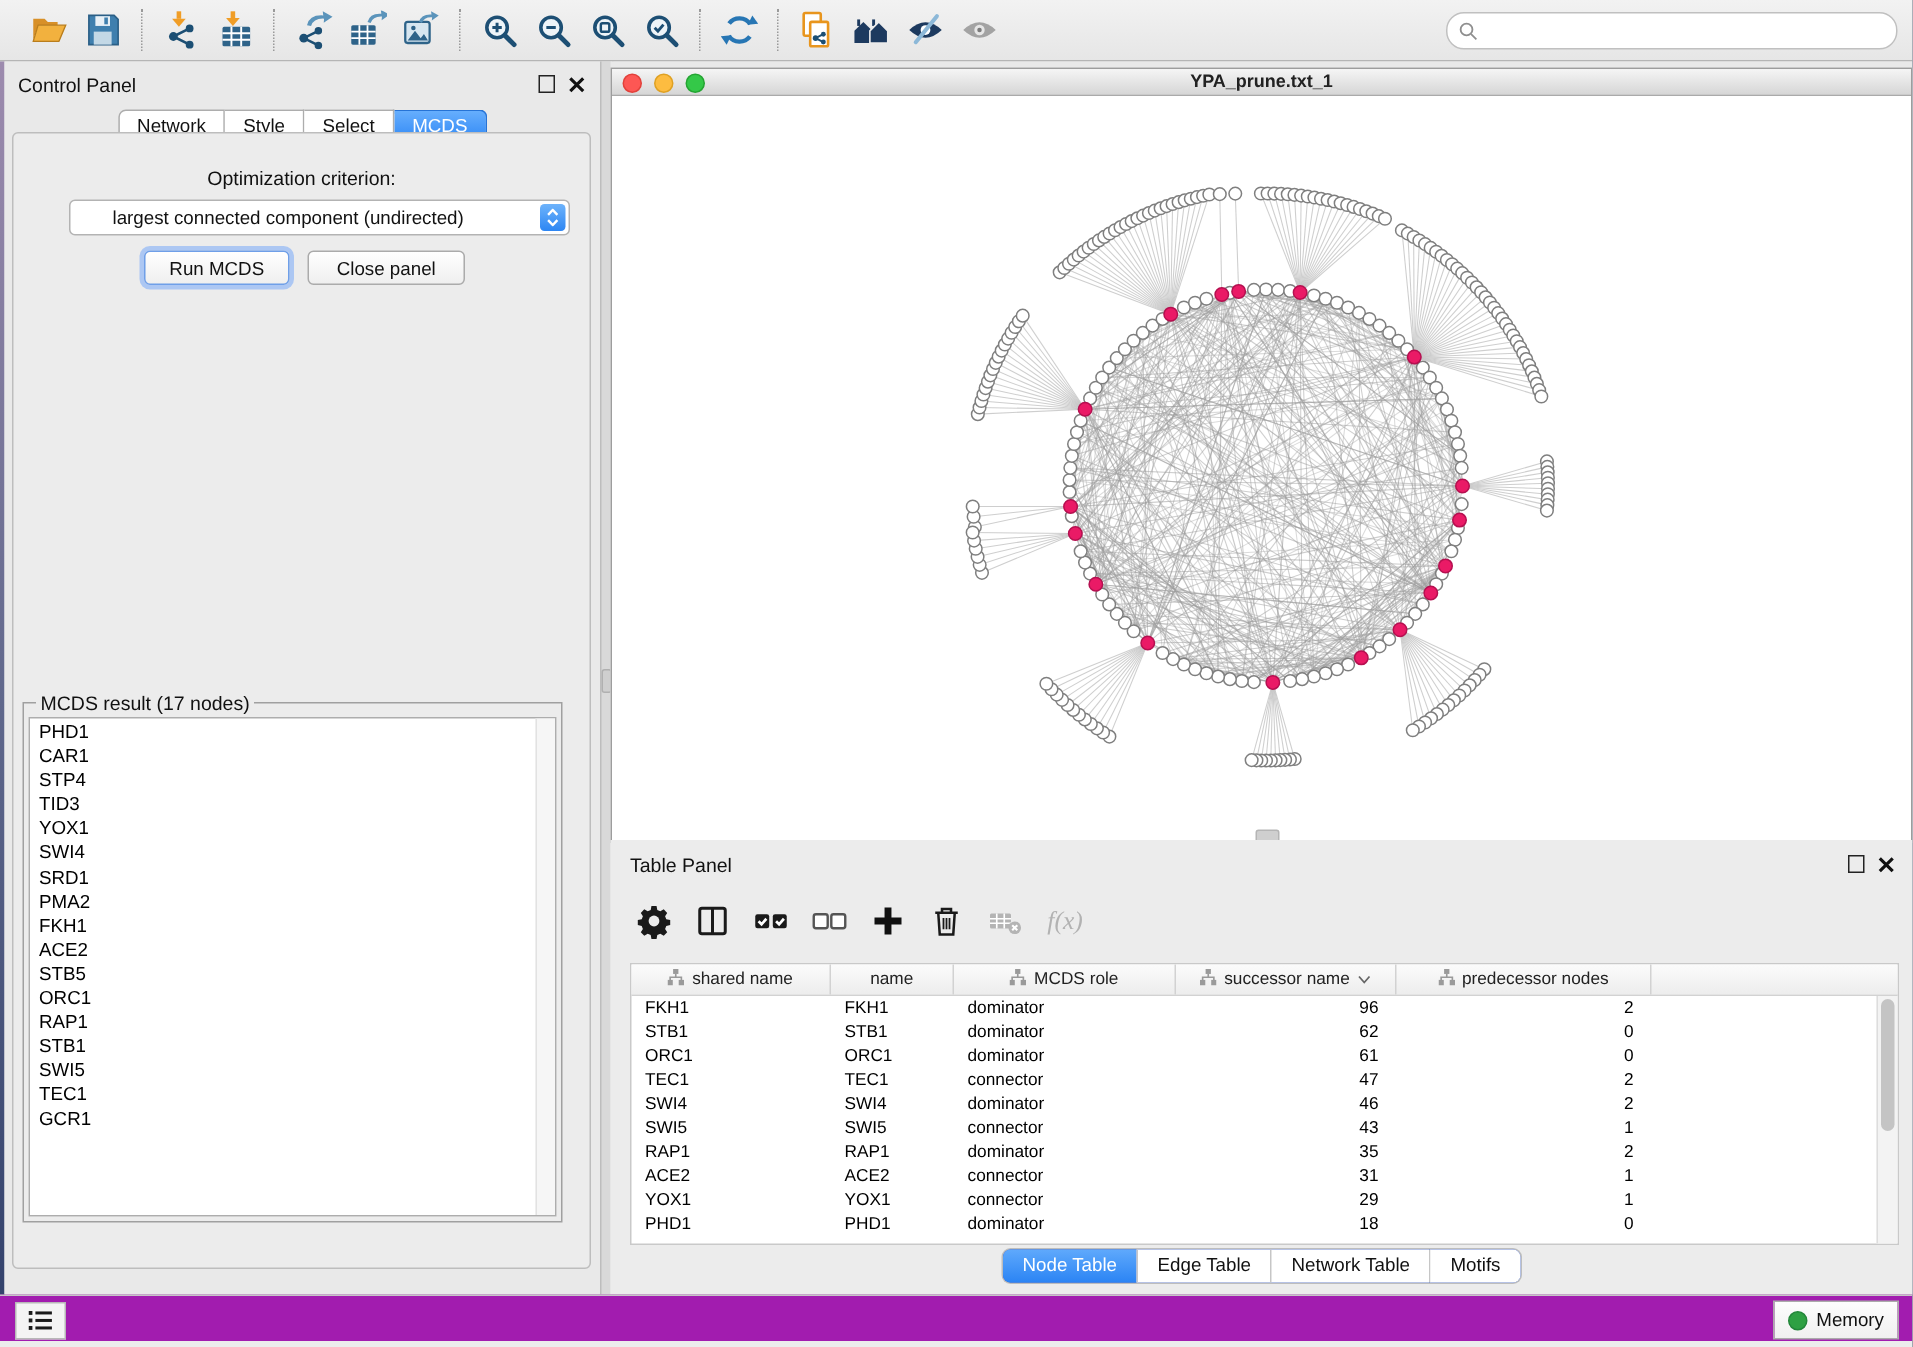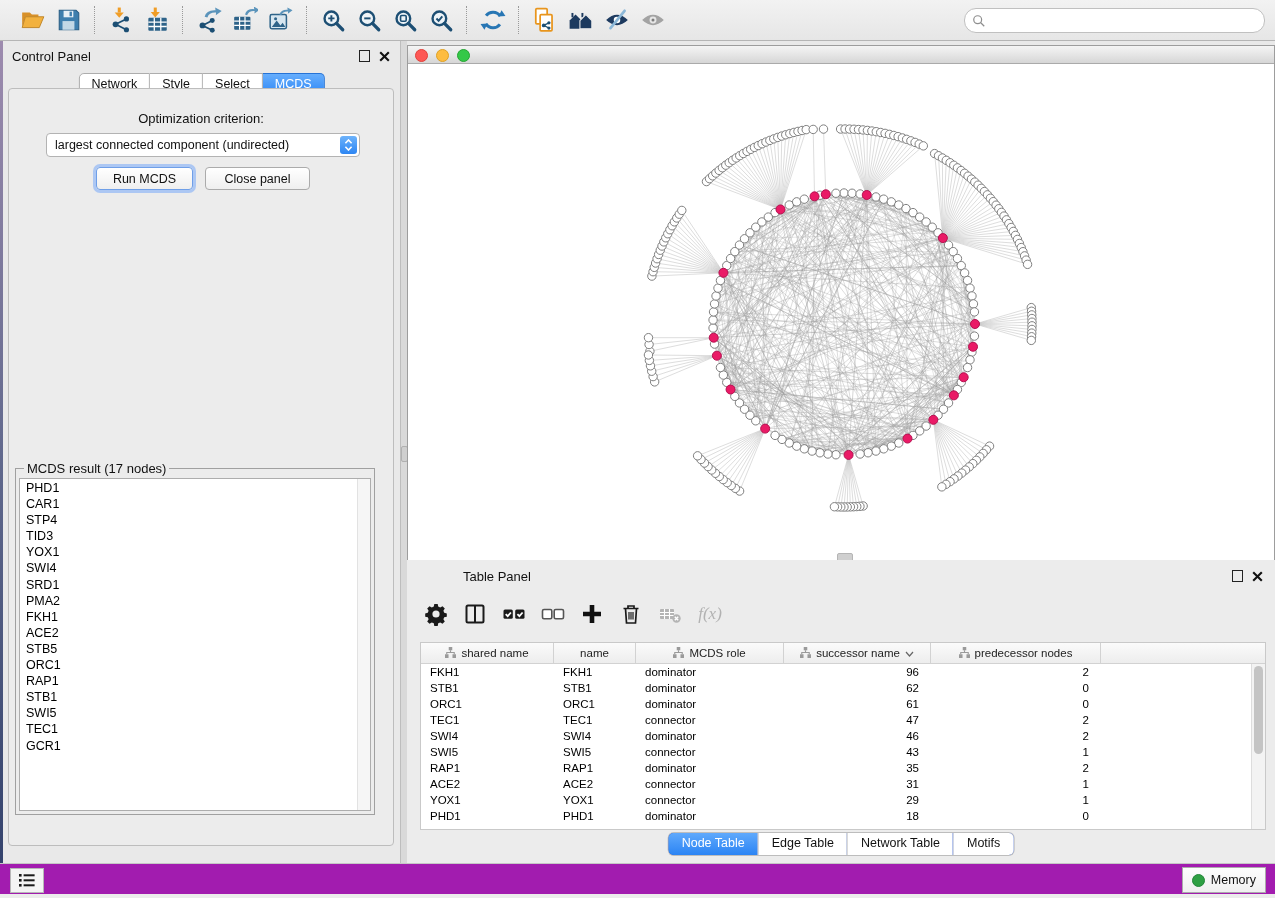--- a/index.html
+++ b/index.html
@@ -33,21 +33,21 @@
   .seg-tabs{position:absolute;left:50%;transform:translateX(-50%);top:32px;display:flex;}
   .seg-tab{font-size:12.5px;color:#111;background:#fff;border:1px solid #adadad;border-left:none;
     padding:3px 12px 4px;cursor:default;}
   .seg-tab:first-child{border-left:1px solid #adadad;border-radius:5px 0 0 5px;}
   .seg-tab:last-child{border-radius:0 5px 5px 0;}
   .seg-tab.sel{background:linear-gradient(#66aefd,#2d86f5);border-color:#2673d6;color:#fff;}
   .cp-card{position:absolute;left:5px;top:47px;width:384px;height:756px;background:#ececec;
     border:1px solid #bdbdbd;border-radius:4px;}
   .opt-label{position:absolute;left:0;right:0;top:22px;text-align:center;font-size:13px;color:#111;}
   .dropdown{position:absolute;left:37px;top:44px;width:312px;height:22px;background:#fff;
-    border:1px solid #b3b3b3;border-radius:4px;display:flex;align-items:center;}
+    border:1px solid #b3b3b3;border-radius:4px;display:flex;align-items:center;padding-left:20px;}
   .dropdown .val{font-size:12.5px;color:#111;padding-left:8px;flex:1;white-space:nowrap;}
   .stepper{width:17px;height:18px;margin-right:2px;border-radius:3px;
     background:linear-gradient(#6db3fb,#2d86f3);display:flex;flex-direction:column;align-items:center;justify-content:center;}
   .stepper svg{display:block;}
   .btn{position:absolute;top:78px;height:23px;font:12.5px "Liberation Sans",sans-serif;color:#111;
     background:linear-gradient(#ffffff,#efefef);border:1px solid #ababab;border-radius:4px;}
   .btn.run{left:87px;width:97px;border-color:#6f9fe8;box-shadow:0 0 0 3px rgba(120,170,250,.55);}
   .btn.closep{left:196px;width:105px;}
   fieldset.mcds{position:absolute;left:6px;top:372px;width:358px;height:352px;
     border:1px solid #a0a0a0;margin:0;padding:0;}
@@ -73,21 +73,21 @@
   .light.red{background:#fd5754;border:1px solid #e2403a;}
   .light.yellow{background:#fdbc40;border:1px solid #dfa123;}
   .light.green{background:#34c848;border:1px solid #24a532;}
   .net-title{position:absolute;left:0;right:0;top:1px;text-align:center;font-size:12px;font-weight:bold;color:#222;}
   #netCanvas{position:absolute;left:0;top:18px;}
   .h-grip{position:absolute;left:430px;top:512px;width:14px;height:7px;background:#cfcfcf;
     border:1px solid #b5b5b5;border-radius:2px;}
 
   
   .table-panel{position:absolute;left:0;top:519px;width:868px;height:303px;background:#ececec;}
-  .tp-title{position:absolute;left:13px;top:9px;font-size:13px;color:#111;margin-left:43px;}
+  .tp-title{position:absolute;left:13px;top:9px;font-size:13px;color:#111;}
   .tp-winbtns{position:absolute;right:12px;top:10px;display:flex;gap:9px;align-items:center;}
   .tp-toolbar{position:absolute;left:14px;top:34px;height:40px;display:flex;align-items:center;gap:9px;text-align:center;}
   .tp-btn{width:30px;height:30px;display:flex;align-items:center;justify-content:center;}
   .tp-btn svg{width:24px;height:24px;}
   .fx{font:italic 17px "Liberation Serif",serif;color:#b2b2b2;padding-left:2px;}
   .table-wrap{position:absolute;left:13px;top:82px;width:844px;height:186px;background:#fff;border:1px solid #c9c9c9;}
   .tbl-header{display:flex;height:20px;background:linear-gradient(#fbfbfb,#ededed);border-bottom:1px solid #d2d2d2;}
   .th{display:flex;align-items:center;justify-content:center;gap:5px;font-size:11.5px;color:#222;
     border-right:1px solid #d2d2d2;box-sizing:border-box;height:20px;overflow:hidden;}
   .tbl-body{position:absolute;left:0;top:21px;right:13px;bottom:0;overflow:hidden;}
@@ -354,20 +354,21 @@
     </div>
 
   <div class="right-region">
     <div class="net-window">
       <div class="net-titlebar">
         <div class="lights">
           <div class="light red"></div>
           <div class="light yellow"></div>
           <div class="light green"></div>
         </div>
+        <div class="net-title">YPA_prune.txt_1</div>
       </div>
       <svg id="netCanvas" width="864" height="496">
           <line x1="374.02474405448265" y1="375.41259745143776" x2="483.322658270517" y2="382.1538620519706" stroke="#b0b0b0" stroke-opacity="0.45" stroke-width="0.7"></line>
           <line x1="331.4597432262886" y1="181.05486263431743" x2="326.79808753603334" y2="332.35981145782625" stroke="#b0b0b0" stroke-opacity="0.45" stroke-width="0.7"></line>
           <line x1="545.2019124639667" y1="187.64018854217375" x2="419.90163392292243" y2="390.00708676702357" stroke="#b0b0b0" stroke-opacity="0.45" stroke-width="0.7"></line>
           <line x1="566.4411770946494" y1="247.91284491030743" x2="347.7458706823011" y2="356.81016815590635" stroke="#b0b0b0" stroke-opacity="0.45" stroke-width="0.7"></line>
           <line x1="336.5179559182333" y1="174.7690026732443" x2="467.9526973341974" y2="387.04339862058623" stroke="#b0b0b0" stroke-opacity="0.45" stroke-width="0.7"></line>
           <line x1="563.9671296265077" y1="231.97476609994882" x2="341.9535380785581" y2="168.80645307885663" stroke="#b0b0b0" stroke-opacity="0.45" stroke-width="0.7"></line>
           <line x1="305.06213071754905" y1="255.96584732914172" x2="563.9671296265077" y2="288.02523390005115" stroke="#b0b0b0" stroke-opacity="0.45" stroke-width="0.7"></line>
           <line x1="549.4493278957615" y1="194.5" x2="452.09836607707757" y2="390.00708676702357" stroke="#b0b0b0" stroke-opacity="0.45" stroke-width="0.7"></line>

